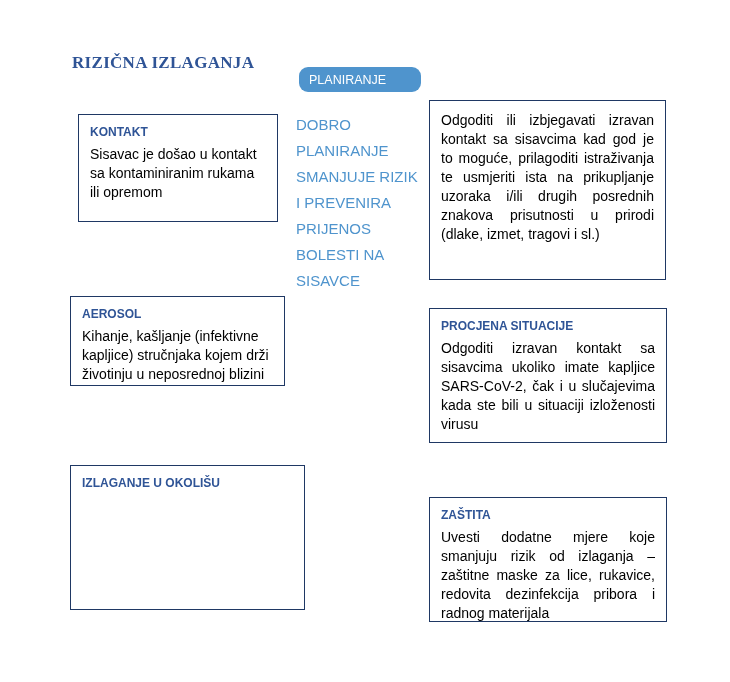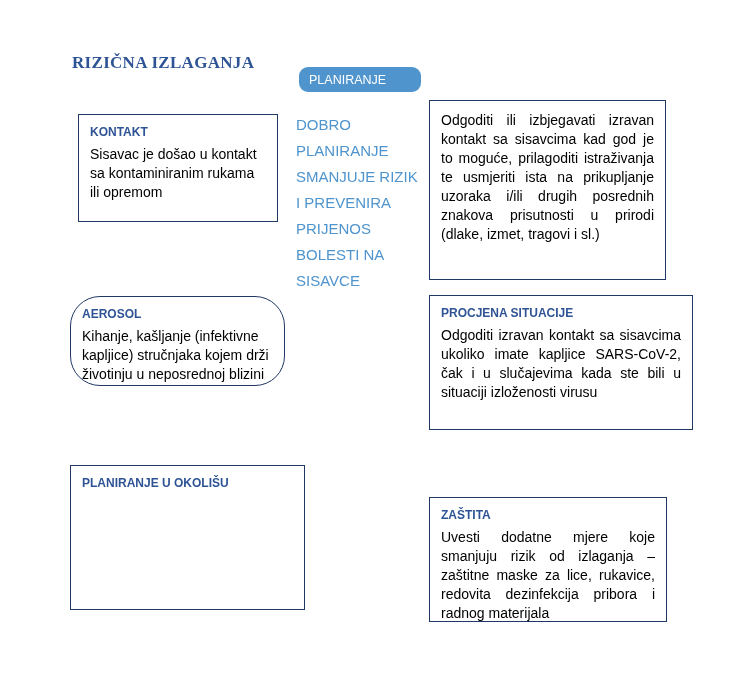--- a/index.html
+++ b/index.html
@@ -78,26 +78,26 @@
   }
   .box-body {
     color: #000000;
     font-size: 14px;
     line-height: 19px;
   }
   .justify .box-body { text-align: justify; }
 
   
   #box-kontakt { left: 70px; top: 114px; width: 200px; height: 108px; margin-left: 8px; }
-  #box-aerosol { left: 70px; top: 296px; width: 215px; height: 90px; border-radius: 30px; }
+  #box-aerosol { left: 70px; top: 296px; width: 215px; height: 90px; }
   #box-okolis  { left: 70px; top: 465px; width: 235px; height: 145px; }
 
   
   #box-smanjivanje { left: 429px; top: 100px; width: 237px; height: 180px; }
-  #box-procjena    { left: 429px; top: 295px; width: 264px; height: 135px; }
+  #box-procjena    { left: 429px; top: 308px; width: 238px; height: 135px; }
   #box-zastita     { left: 429px; top: 465px; width: 238px; height: 125px; margin-top: 32px; }
 </style>
 </head>
 <body>
 
 <div class="canvas">
 
   <div class="col-heading" id="heading-left">RIZIČNA IZLAGANJA</div>
 
 
@@ -109,21 +109,21 @@
     <div class="box-title">KONTAKT</div>
     <div class="box-body">Sisavac je došao u kontakt sa kontaminiranim rukama ili opremom</div>
   </div>
 
   <div class="box" id="box-aerosol">
     <div class="box-title">AEROSOL</div>
     <div class="box-body">Kihanje, kašljanje (infektivne kapljice) stručnjaka kojem drži životinju u neposrednoj blizini</div>
   </div>
 
   <div class="box" id="box-okolis">
-    <div class="box-title">PLANIRANJE U OKOLIŠU</div>
+    <div class="box-title">IZLAGANJE U OKOLIŠU</div>
   </div>
 
   <div class="box justify" id="box-smanjivanje">
     <div class="box-body">Odgoditi ili izbjegavati izravan kontakt sa sisavcima kad god je to moguće, prilagoditi istraživanja te usmjeriti ista na prikupljanje uzoraka i/ili drugih posrednih znakova prisutnosti u prirodi (dlake, izmet, tragovi i sl.)</div>
   </div>
 
   <div class="box justify" id="box-procjena">
     <div class="box-title">PROCJENA SITUACIJE</div>
     <div class="box-body">Odgoditi izravan kontakt sa sisavcima ukoliko imate kapljice SARS-CoV-2, čak i u slučajevima kada ste bili u situaciji izloženosti virusu</div>
   </div>

